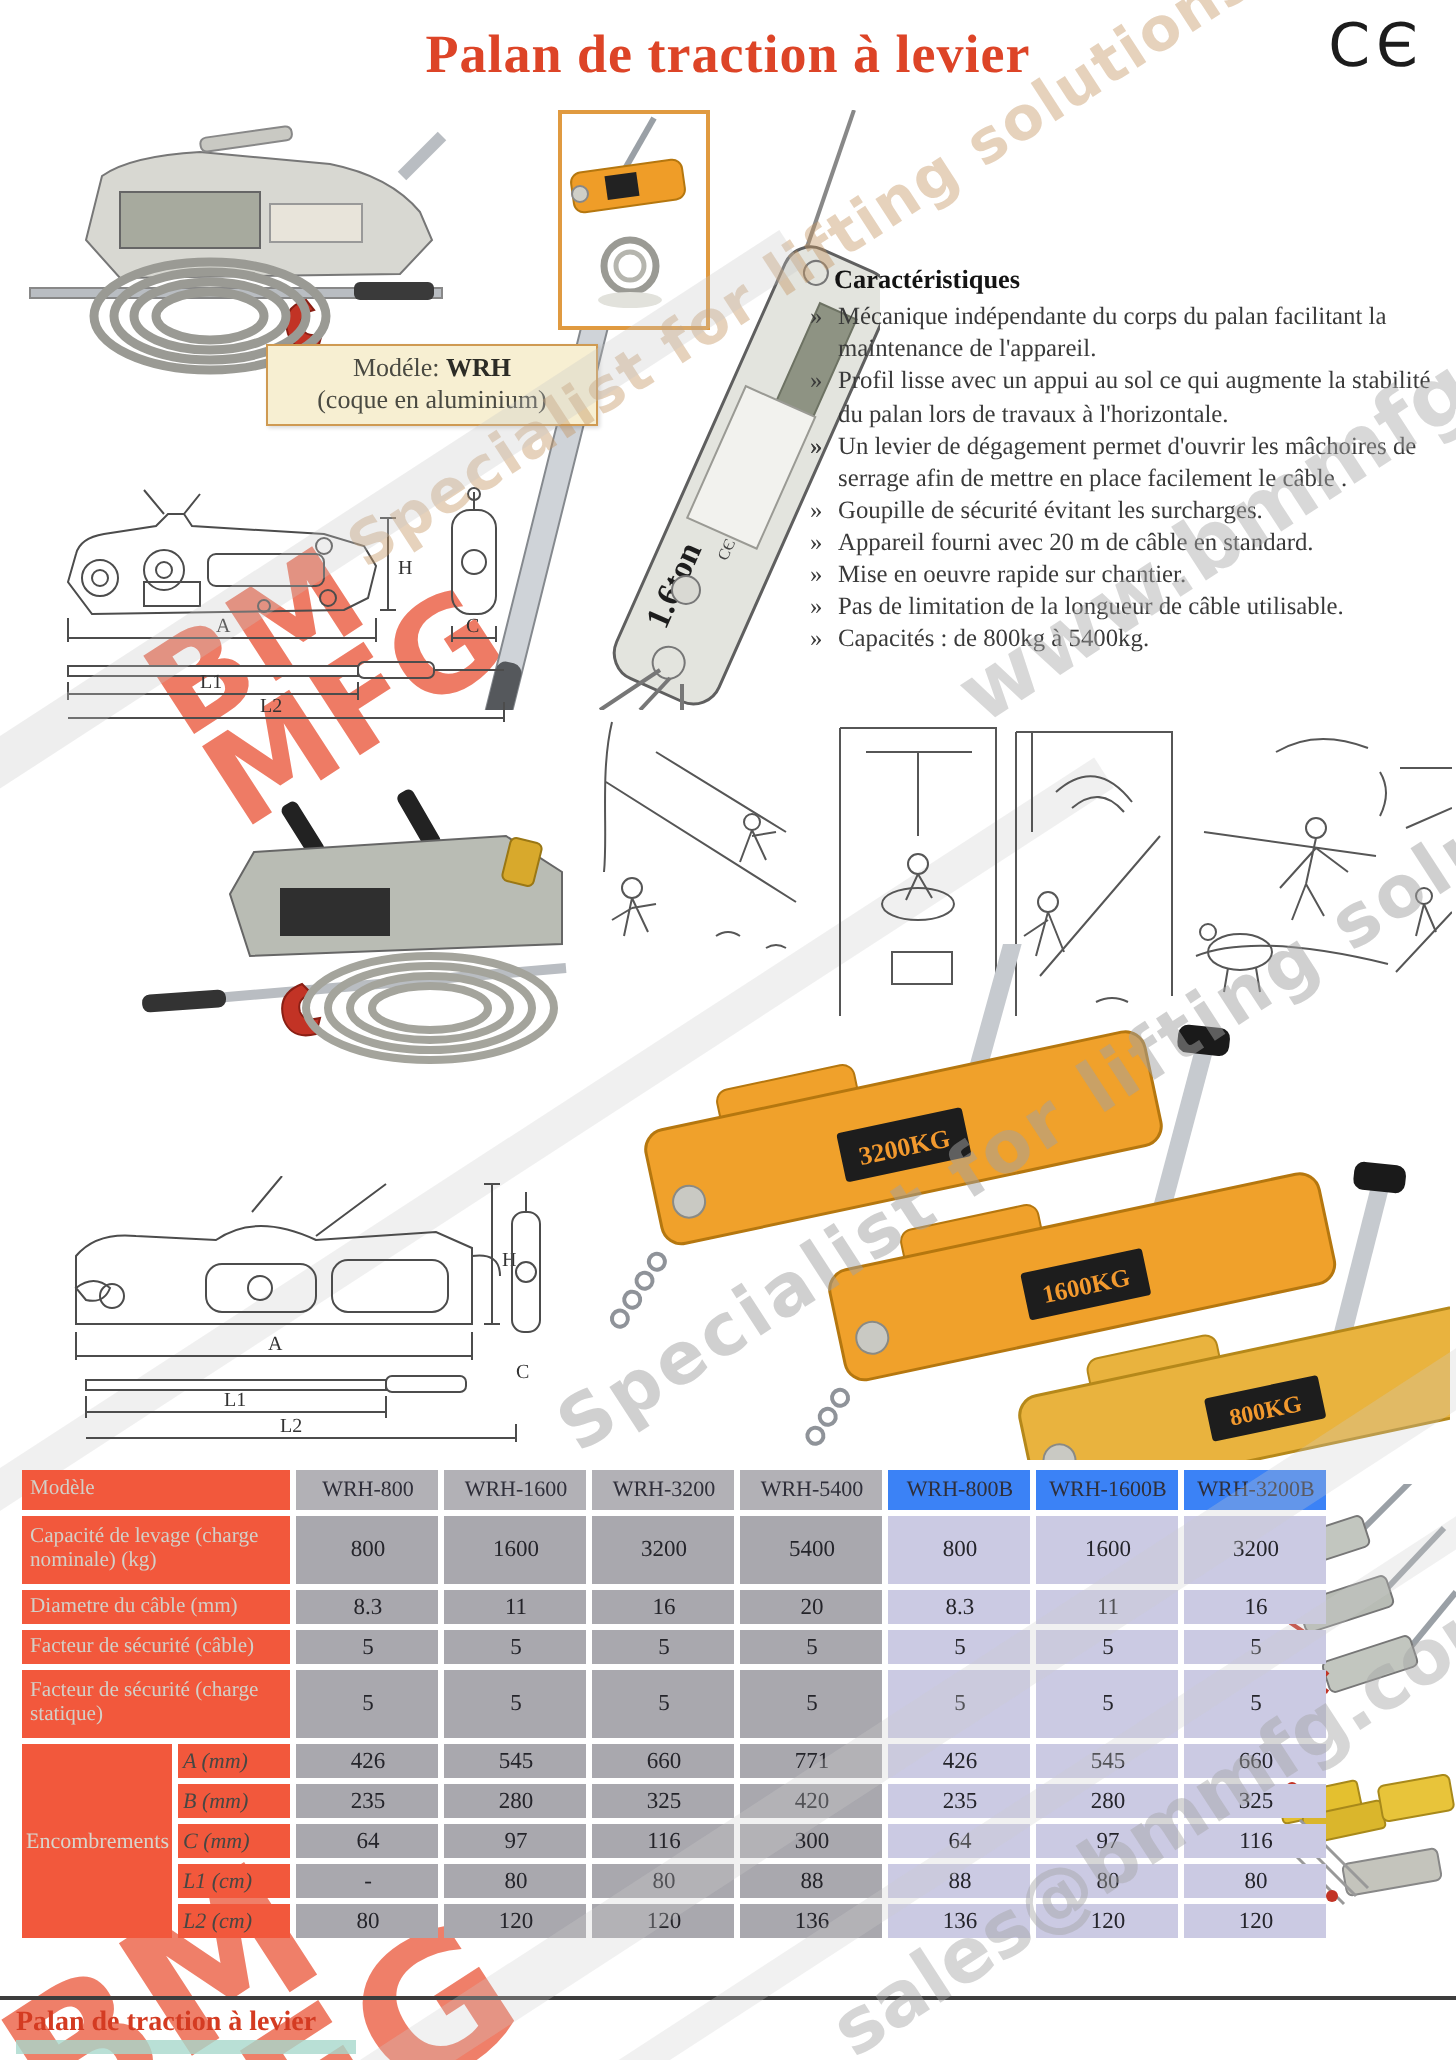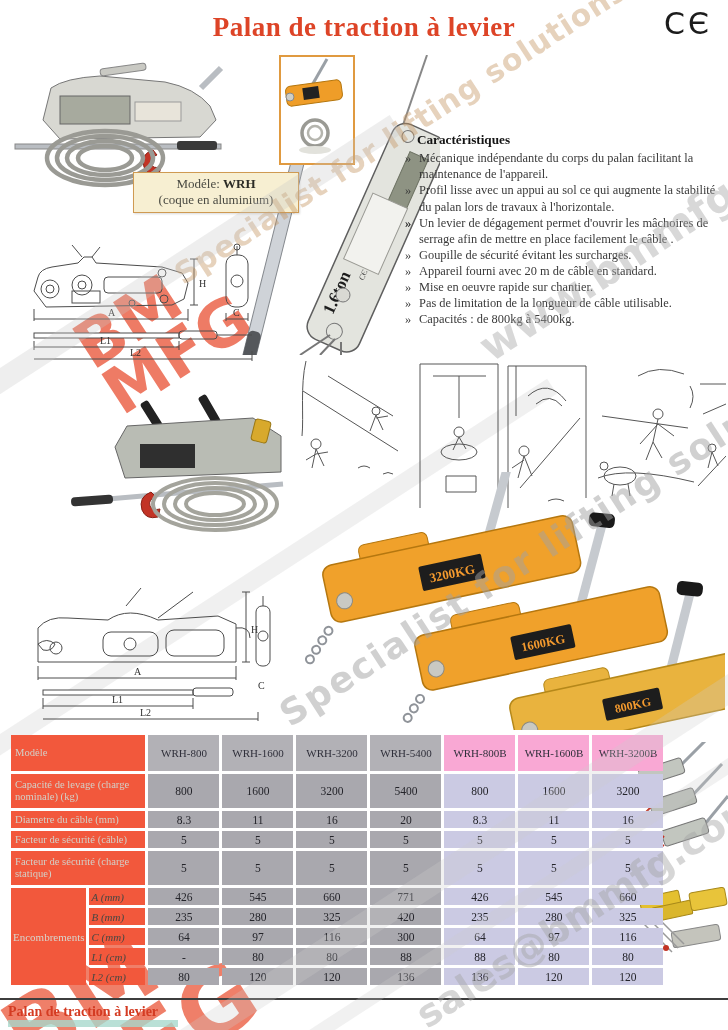--- a/index.html
+++ b/index.html
@@ -21,25 +21,25 @@
   #features ul{list-style:none;margin:0;padding:0;}
   #features li{position:relative;padding-left:14px;}
   #features .mk{position:absolute;left:0;top:0;}
   
   #spec-table{position:absolute;left:8px;top:732px;border-collapse:separate;border-spacing:3px;
               table-layout:fixed;z-index:4;}
   #spec-table td,#spec-table th{overflow:hidden;vertical-align:middle;padding:0 2px;}
   .lbl{background:#f2583c;color:#d3d0c8;font-size:10.6px;line-height:1.12;text-align:left;font-weight:normal;padding-left:4px!important;}
   .sub{background:#f2583c;color:#474743;font-size:11px;font-style:italic;}
   .grp{background:#f2583c;color:#d8d5cd;text-align:right;font-size:11px;padding-left:2px!important;}
-  .gh{background:#b2b1b6;} .lh{background:#f9a8d4;}
+  .gh{background:#b2b1b6;} .lh{background:#3b82f6;}
   .gh,.lh{font-size:11px;color:#2f2f3a;font-weight:normal;}
   .gv{background:#a9a8ae;} .lv{background:#cbcae3;}
   .gv,.lv{font-size:11.5px;color:#24242a;text-align:center;}
-  tr.h1{height:36px;} tr.h2{height:34px;} tr.h3{height:17px;}
+  tr.h1{height:20px;} tr.h2{height:34px;} tr.h3{height:17px;}
   
   #footer-line{top:998px;left:0;width:728px;height:2px;background:#3d3d3d;}
   #footer-title{left:8px;top:1004px;font-size:14px;font-weight:bold;color:#d43b22;}
   #footer-contact{right:12px;top:1004px;font-size:13px;font-weight:bold;color:#1c1c1c;margin-top:41px;}
   #footer-contact .red{color:#d43b22;}
   #footer-contact .gap{display:inline-block;width:16px;}
   #teal-bar{left:8px;top:1020px;width:170px;height:7px;background:#a8d8cc;opacity:.8;}
   
   .wm{position:absolute;transform-origin:0 0;font-family:"DejaVu Sans",sans-serif;font-weight:bold;
       white-space:nowrap;pointer-events:none;}

